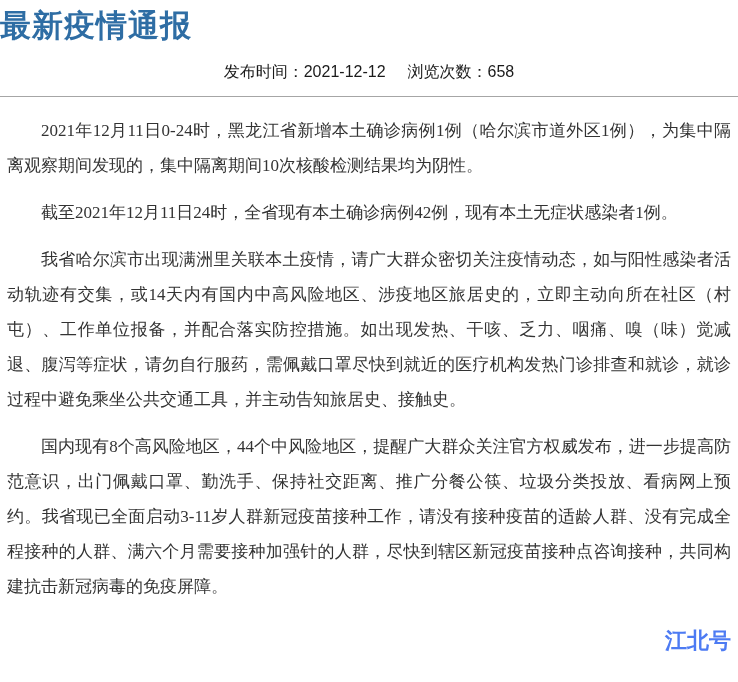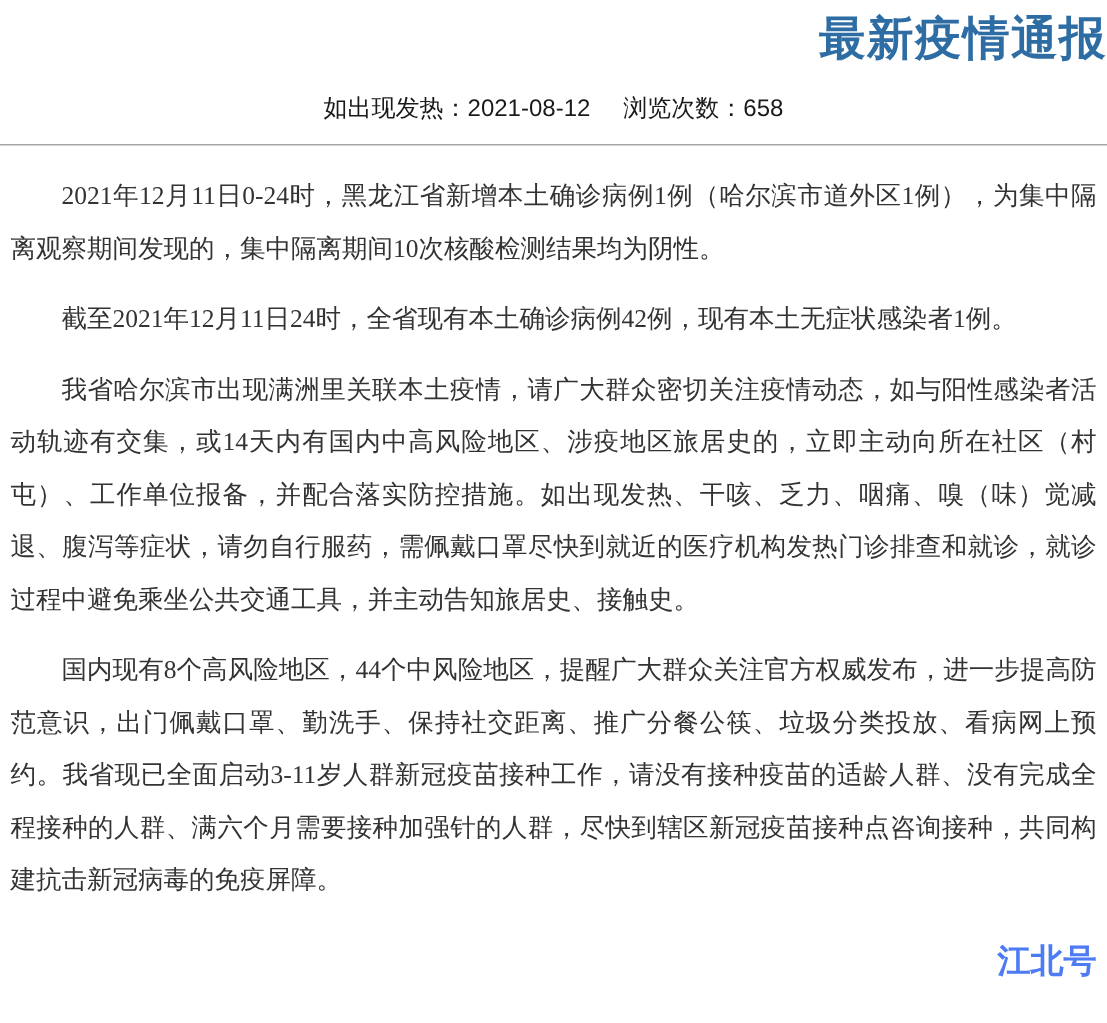--- a/index.html
+++ b/index.html
@@ -12,21 +12,21 @@
   }
   *{margin:0;padding:0;box-sizing:border-box;}
   html,body{width:738px;height:682px;overflow:hidden;}
   body{
     background:var(--background-color);
     position:relative;
     font-family:"Liberation Sans","DejaVu Sans",sans-serif;
   }
   .page-title{
     margin-top:5px;
-    text-align:right;
+    text-align:left;
     font-size:31px;
     font-weight:bold;
     letter-spacing:1px;
     color:var(--title-color);
     font-family:"Liberation Sans","DejaVu Sans",sans-serif;
   }
   .meta-line{
     margin-top:15px;
     margin-bottom:13px;
     text-align:center;
@@ -62,21 +62,21 @@
     color:var(--watermark-color);
     font-family:"Liberation Sans","DejaVu Sans",sans-serif;
   }
 </style>
 </head>
 <body>
 
 <header>
   <h1 class="page-title">最新疫情通报</h1>
   <div class="meta-line">
-    <span>如出现发热：</span><span>2021-08-12</span><span class="views-group">浏览次数：</span><span>658</span>
+    <span>发布时间：</span><span>2021-12-12</span><span class="views-group">浏览次数：</span><span>658</span>
   </div>
 </header>
 
 <hr class="divider">
 
 <main class="article-body">
   <p>2021年12月11日0-24时，黑龙江省新增本土确诊病例1例（哈尔滨市道外区1例），为集中隔离观察期间发现的，集中隔离期间10次核酸检测结果均为阴性。</p>
   <p>截至2021年12月11日24时，全省现有本土确诊病例42例，现有本土无症状感染者1例。</p>
   <p>我省哈尔滨市出现满洲里关联本土疫情，请广大群众密切关注疫情动态，如与阳性感染者活动轨迹有交集，或14天内有国内中高风险地区、涉疫地区旅居史的，立即主动向所在社区（村屯）、工作单位报备，并配合落实防控措施。如出现发热、干咳、乏力、咽痛、嗅（味）觉减退、腹泻等症状，请勿自行服药，需佩戴口罩尽快到就近的医疗机构发热门诊排查和就诊，就诊过程中避免乘坐公共交通工具，并主动告知旅居史、接触史。</p>
   <p>国内现有8个高风险地区，44个中风险地区，提醒广大群众关注官方权威发布，进一步提高防范意识，出门佩戴口罩、勤洗手、保持社交距离、推广分餐公筷、垃圾分类投放、看病网上预约。我省现已全面启动3-11岁人群新冠疫苗接种工作，请没有接种疫苗的适龄人群、没有完成全程接种的人群、满六个月需要接种加强针的人群，尽快到辖区新冠疫苗接种点咨询接种，共同构建抗击新冠病毒的免疫屏障。</p>

